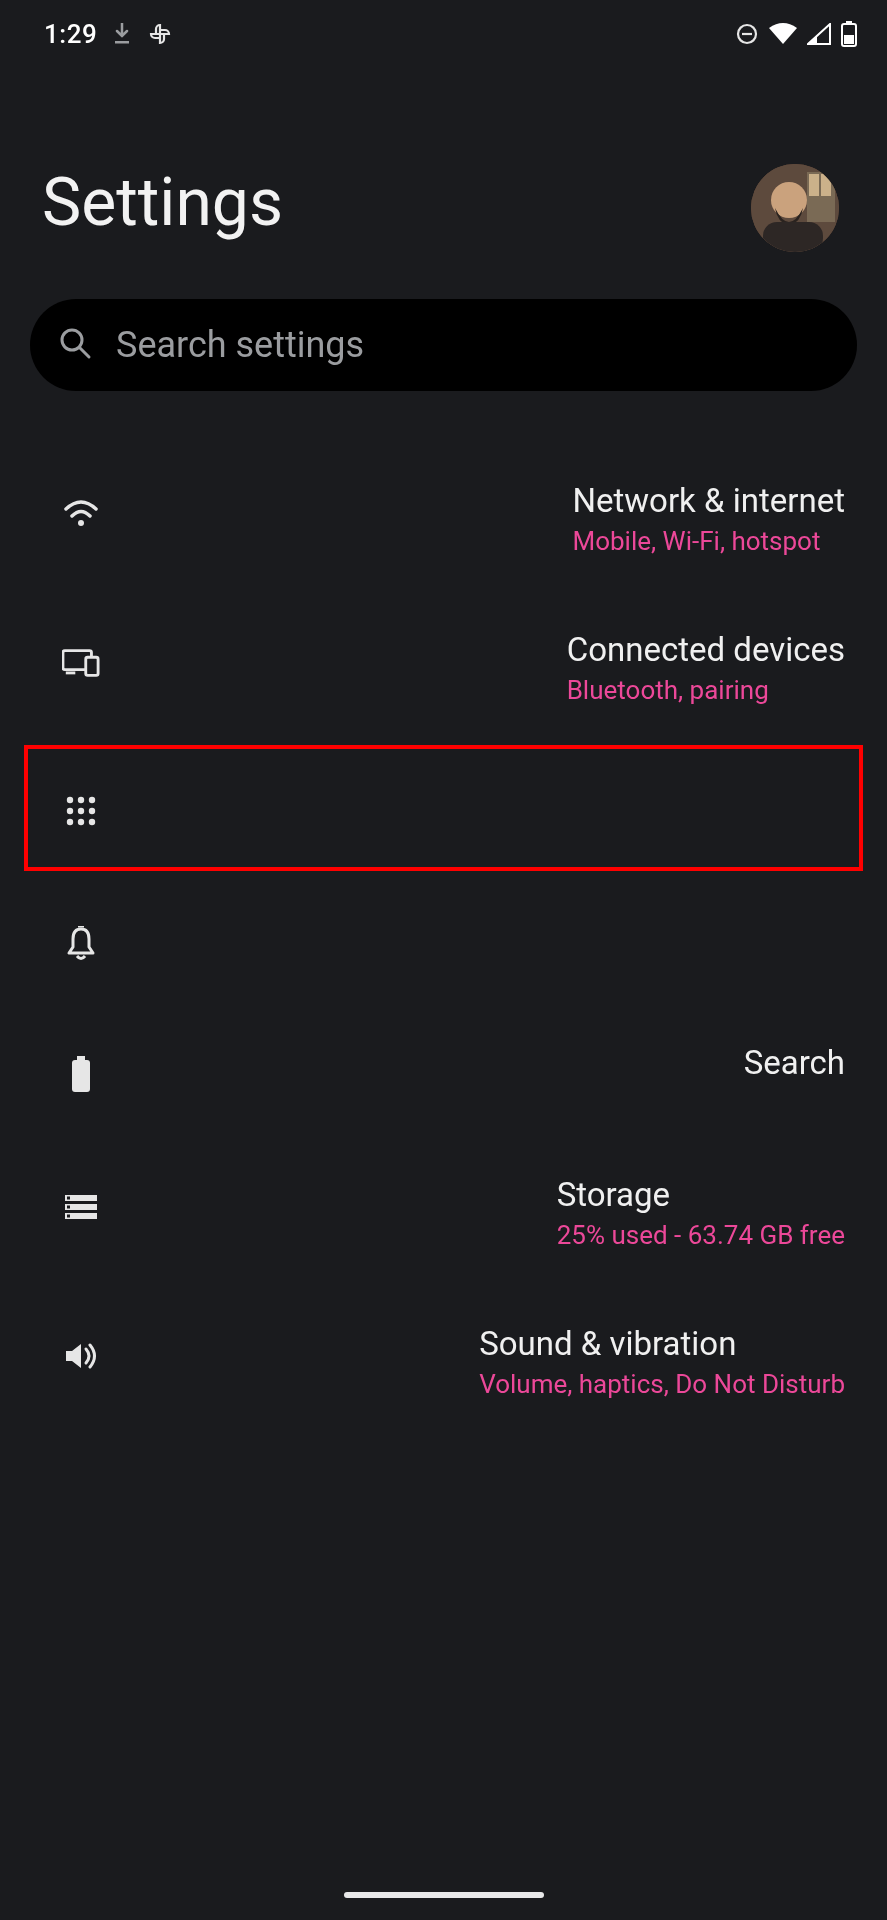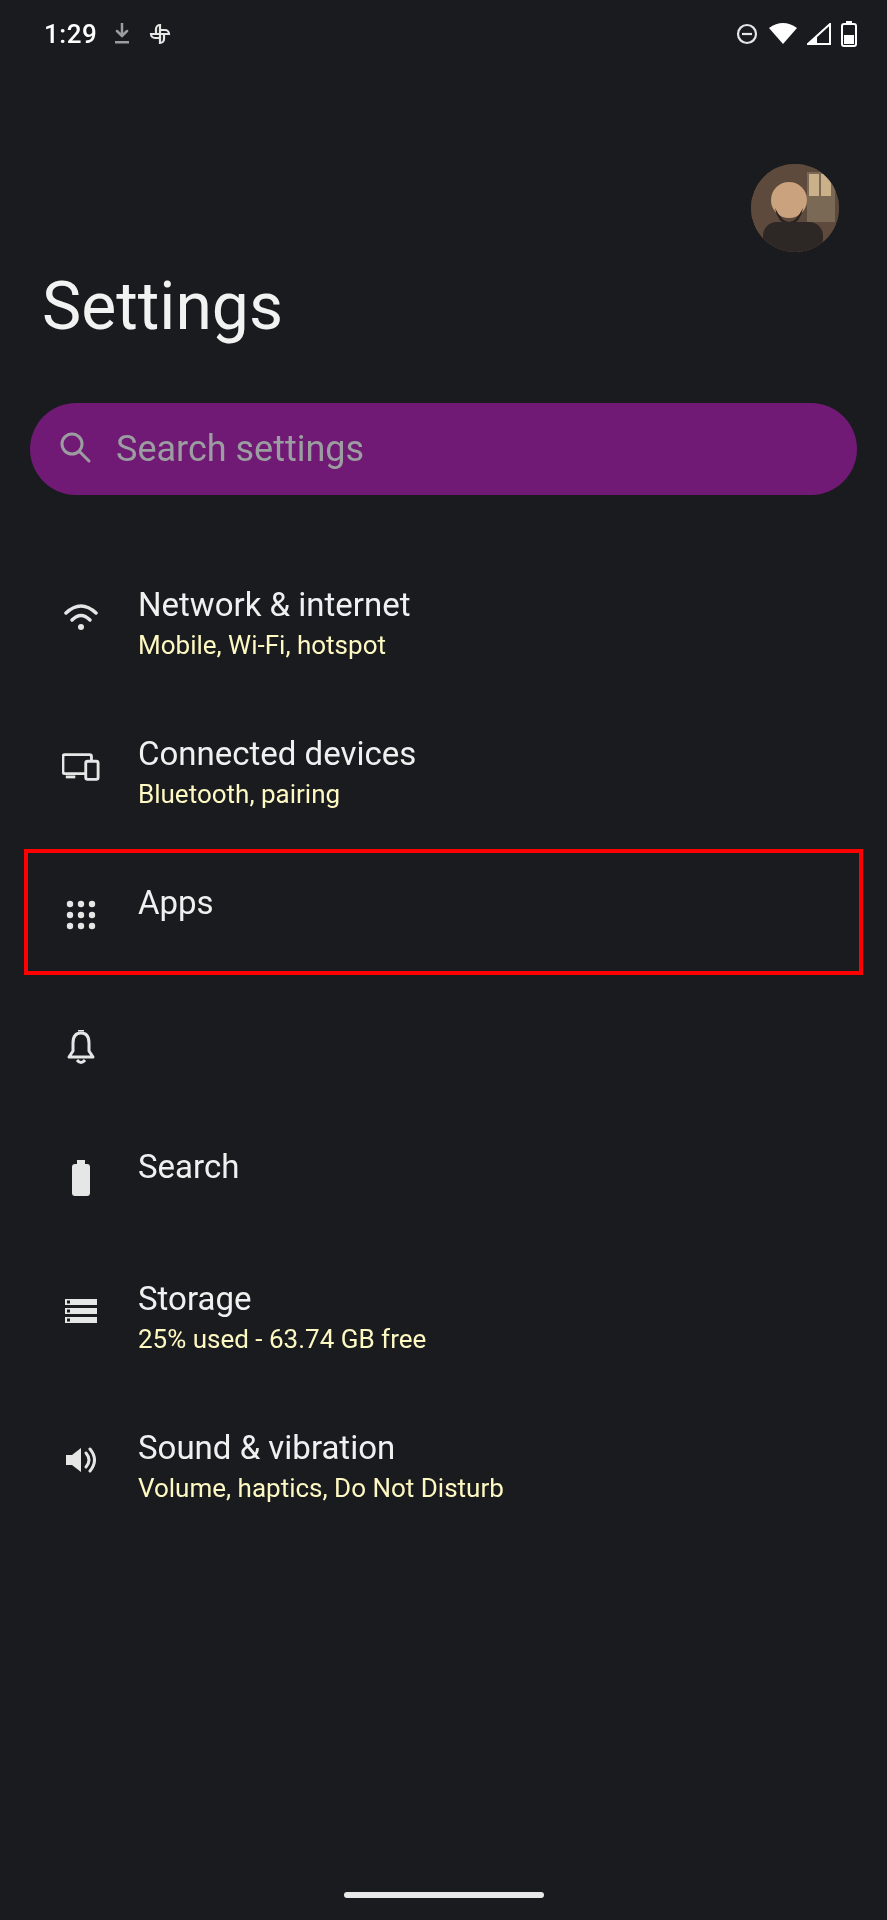--- a/index.html
+++ b/index.html
@@ -9,33 +9,33 @@
     .status-bar { height: 68px; display: flex; align-items: center; justify-content: space-between; padding: 0 30px 0 44px; }
     .status-left { display: flex; align-items: center; gap: 16px; }
     .clock { font-size: 26px; font-weight: 500; color: #ffffff; letter-spacing: 0.5px; }
     .status-right { display: flex; align-items: center; gap: 10px; }
     .sb-ic svg { display: block; }
 
     
     .header { padding: 96px 42px 0 42px; position: relative; }
     .avatar { position: absolute; right: 48px; top: 96px; width: 88px; height: 88px; border-radius: 50%; overflow: hidden; background: #6a4b3a; }
     .avatar svg { width: 100%; height: 100%; display: block; }
-    .title { font-size: 66px; font-weight: 400; color: #f2f2f2; margin-top: 104px; letter-spacing: 0; }
-
-    
-    .search { margin: 58px 30px 0 30px; height: 92px; background: #701a75; border-radius: 46px; display: flex; align-items: center; padding: 0 28px; gap: 24px; }
+    .title { font-size: 66px; font-weight: 400; color: #f2f2f2; letter-spacing: 0; }
+
+    
+    .search { margin: 58px 30px 0 30px; height: 92px; background: #000000; border-radius: 46px; display: flex; align-items: center; padding: 0 28px; gap: 24px; }
     .search-placeholder { font-size: 36px; color: #9b9da0; }
 
     
     .list { padding: 56px 0 0 0; }
-    .item { display: flex; align-items: flex-start; gap: 38px; padding: 34px 42px 34px 62px; }
+    .item { display: flex; align-items: flex-start; gap: 38px; padding: 34px 42px 34px 62px; justify-content: space-between; }
     .item-icon { width: 38px; height: 52px; display: flex; align-items: center; justify-content: center; flex: 0 0 38px; margin-top: 6px; }
     .item-text { display: flex; flex-direction: column; gap: 6px; }
     .item-title { font-size: 33px; font-weight: 400; color: #f0f0f0; }
-    .item-sub { font-size: 26px; color: #fef9c3; }
+    .item-sub { font-size: 26px; color: #ec4899; }
 
     
     .highlight { border: 4px solid #ff0000; margin: 0 24px; padding: 30px 38px 30px 34px; }
     .highlight .item { padding: 0; margin: 0; }
     .spacer { height: 6px; }
 
     
     .nav-handle { position: absolute; bottom: 22px; left: 50%; transform: translateX(-50%); width: 200px; height: 6px; border-radius: 3px; background: #ffffff; opacity: 0.9; }
   </style>
 </head>
@@ -157,21 +157,20 @@
             <circle cx="27" cy="5" r="3.2" fill="#e6e6e6"></circle>
           <circle cx="5" cy="16" r="3.2" fill="#e6e6e6"></circle>
             <circle cx="16" cy="16" r="3.2" fill="#e6e6e6"></circle>
             <circle cx="27" cy="16" r="3.2" fill="#e6e6e6"></circle>
           <circle cx="5" cy="27" r="3.2" fill="#e6e6e6"></circle>
             <circle cx="16" cy="27" r="3.2" fill="#e6e6e6"></circle>
             <circle cx="27" cy="27" r="3.2" fill="#e6e6e6"></circle>
         </svg>
       </span>
       <div class="item-text">
-        <span class="item-title">Apps</span>
       </div>
     </div>
   </div>
 
   <div class="spacer"></div>
 
   <div class="item">
     <span class="item-icon">
       <svg width="30" height="34" viewBox="0 0 30 34">
           <path d="M15 3 Q7 3 7 13 V21 L3 27 H27 L23 21 V13 Q23 3 15 3 Z" stroke="#e6e6e6" stroke-width="3" fill="none" stroke-linejoin="round"></path>

